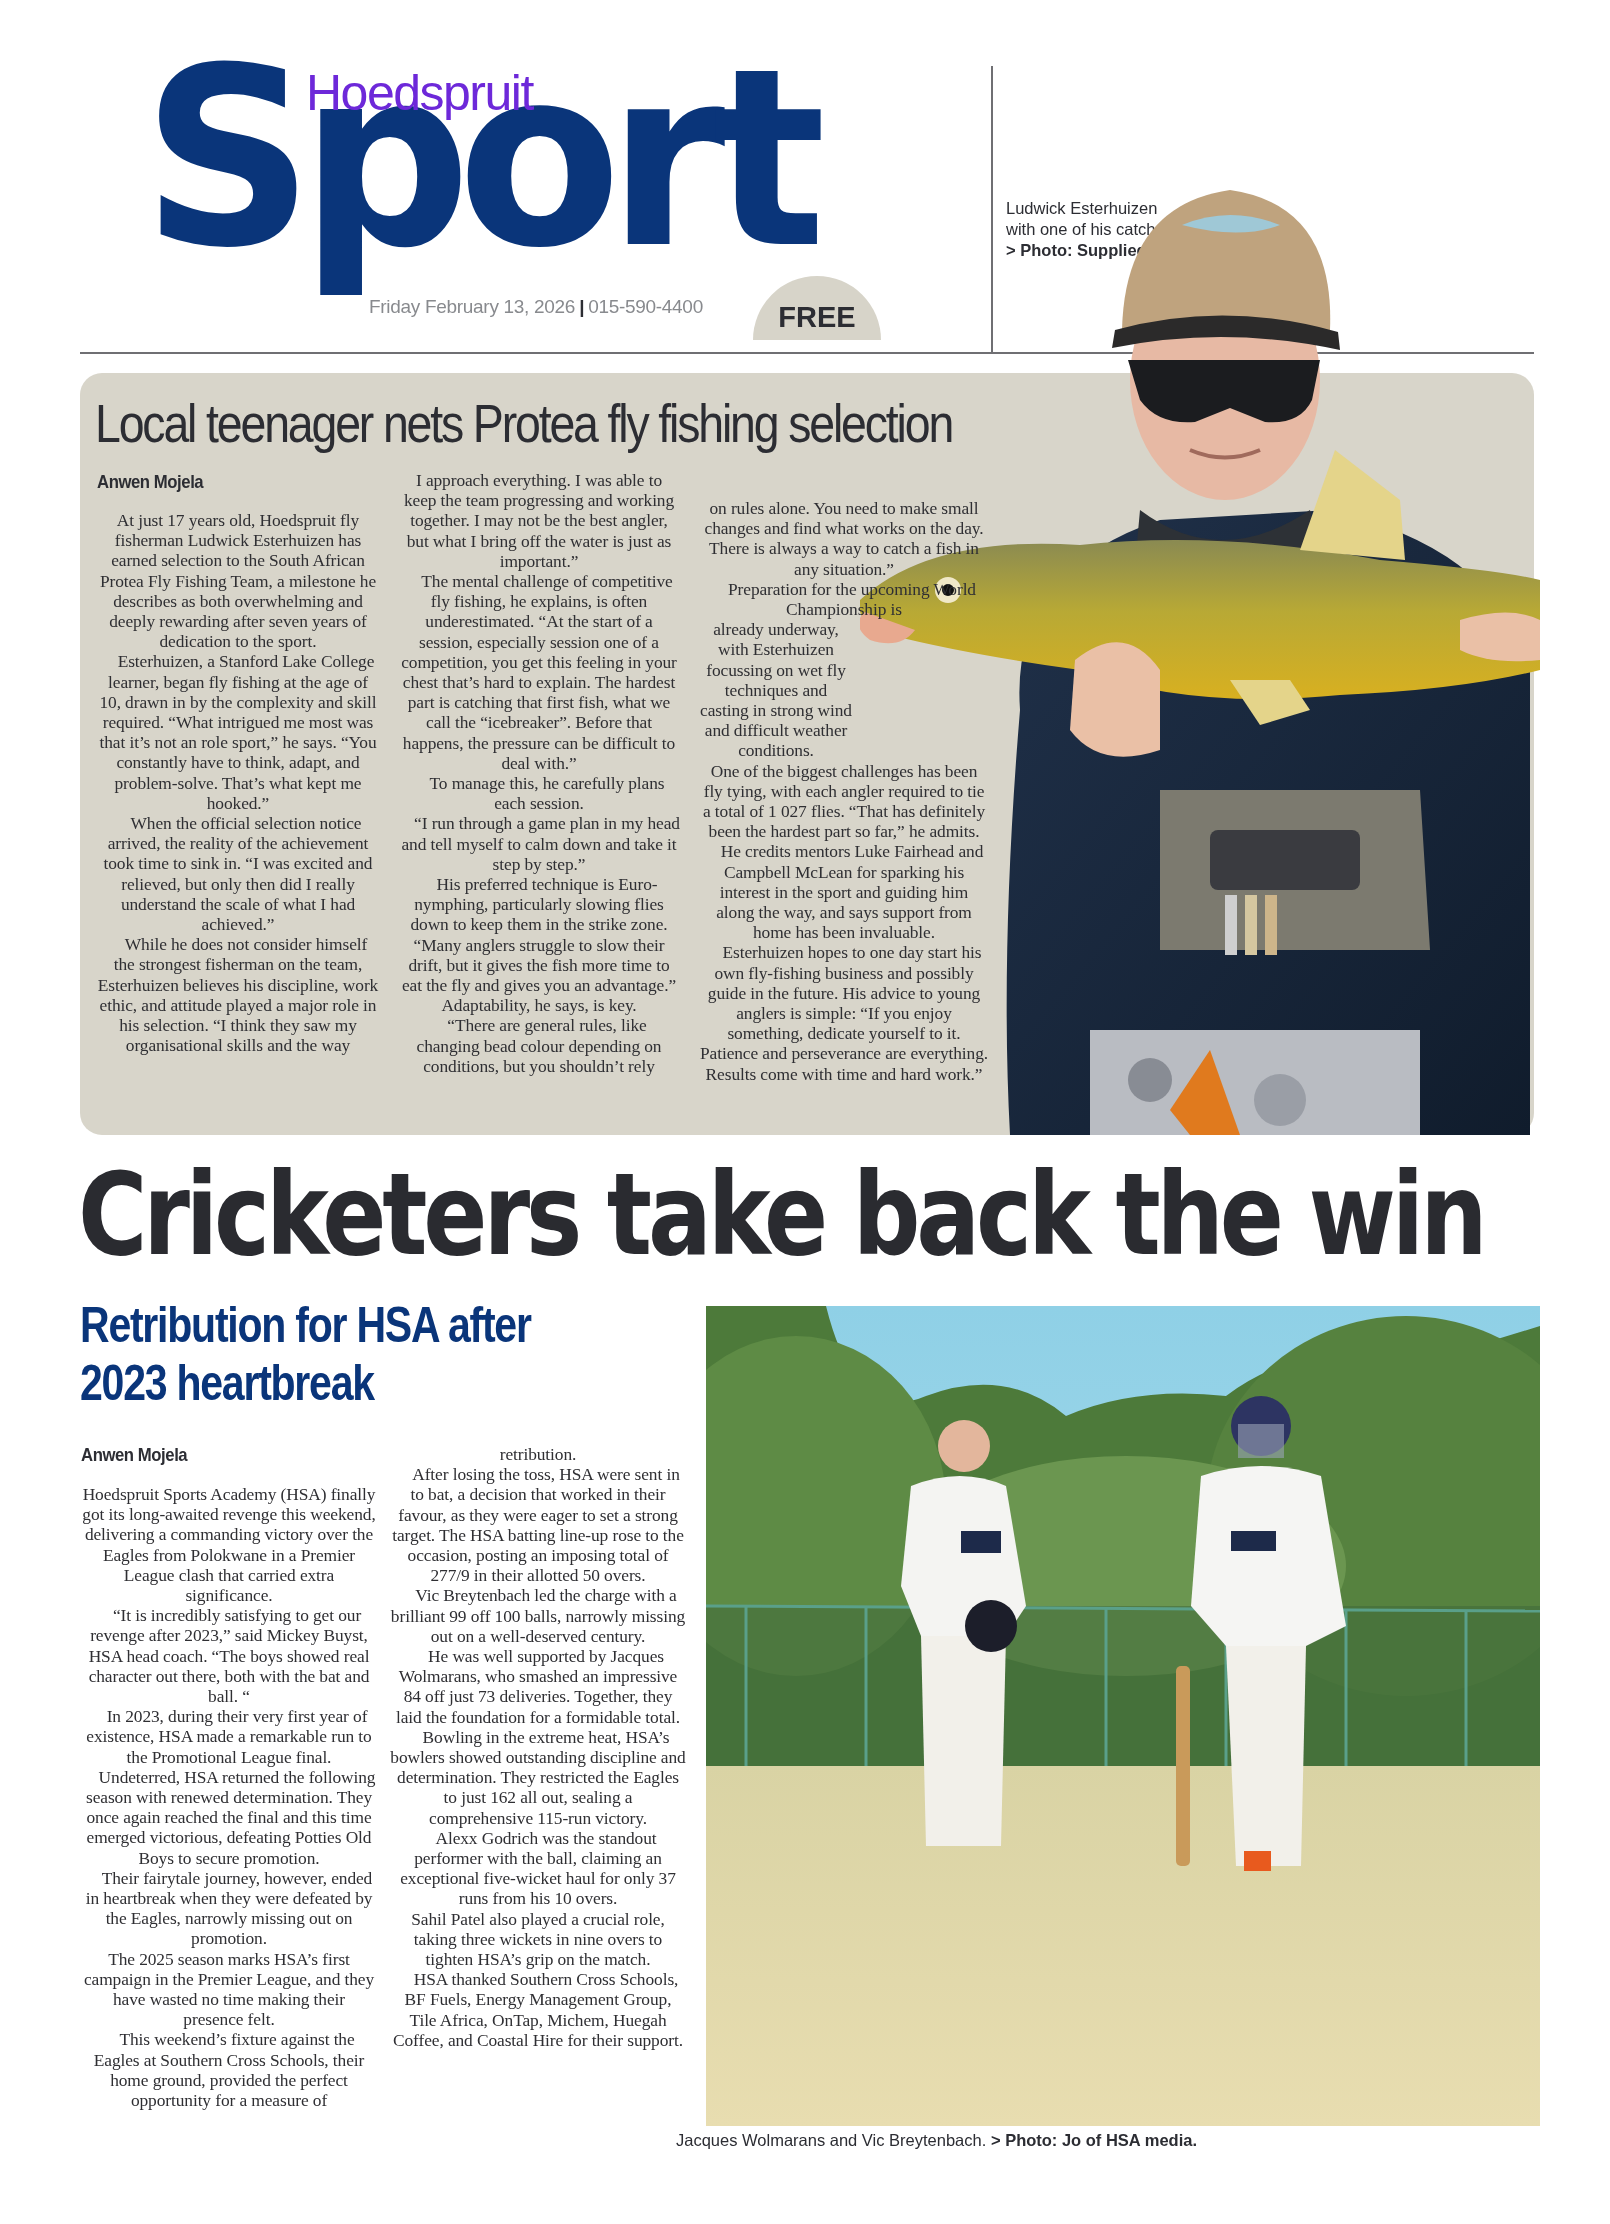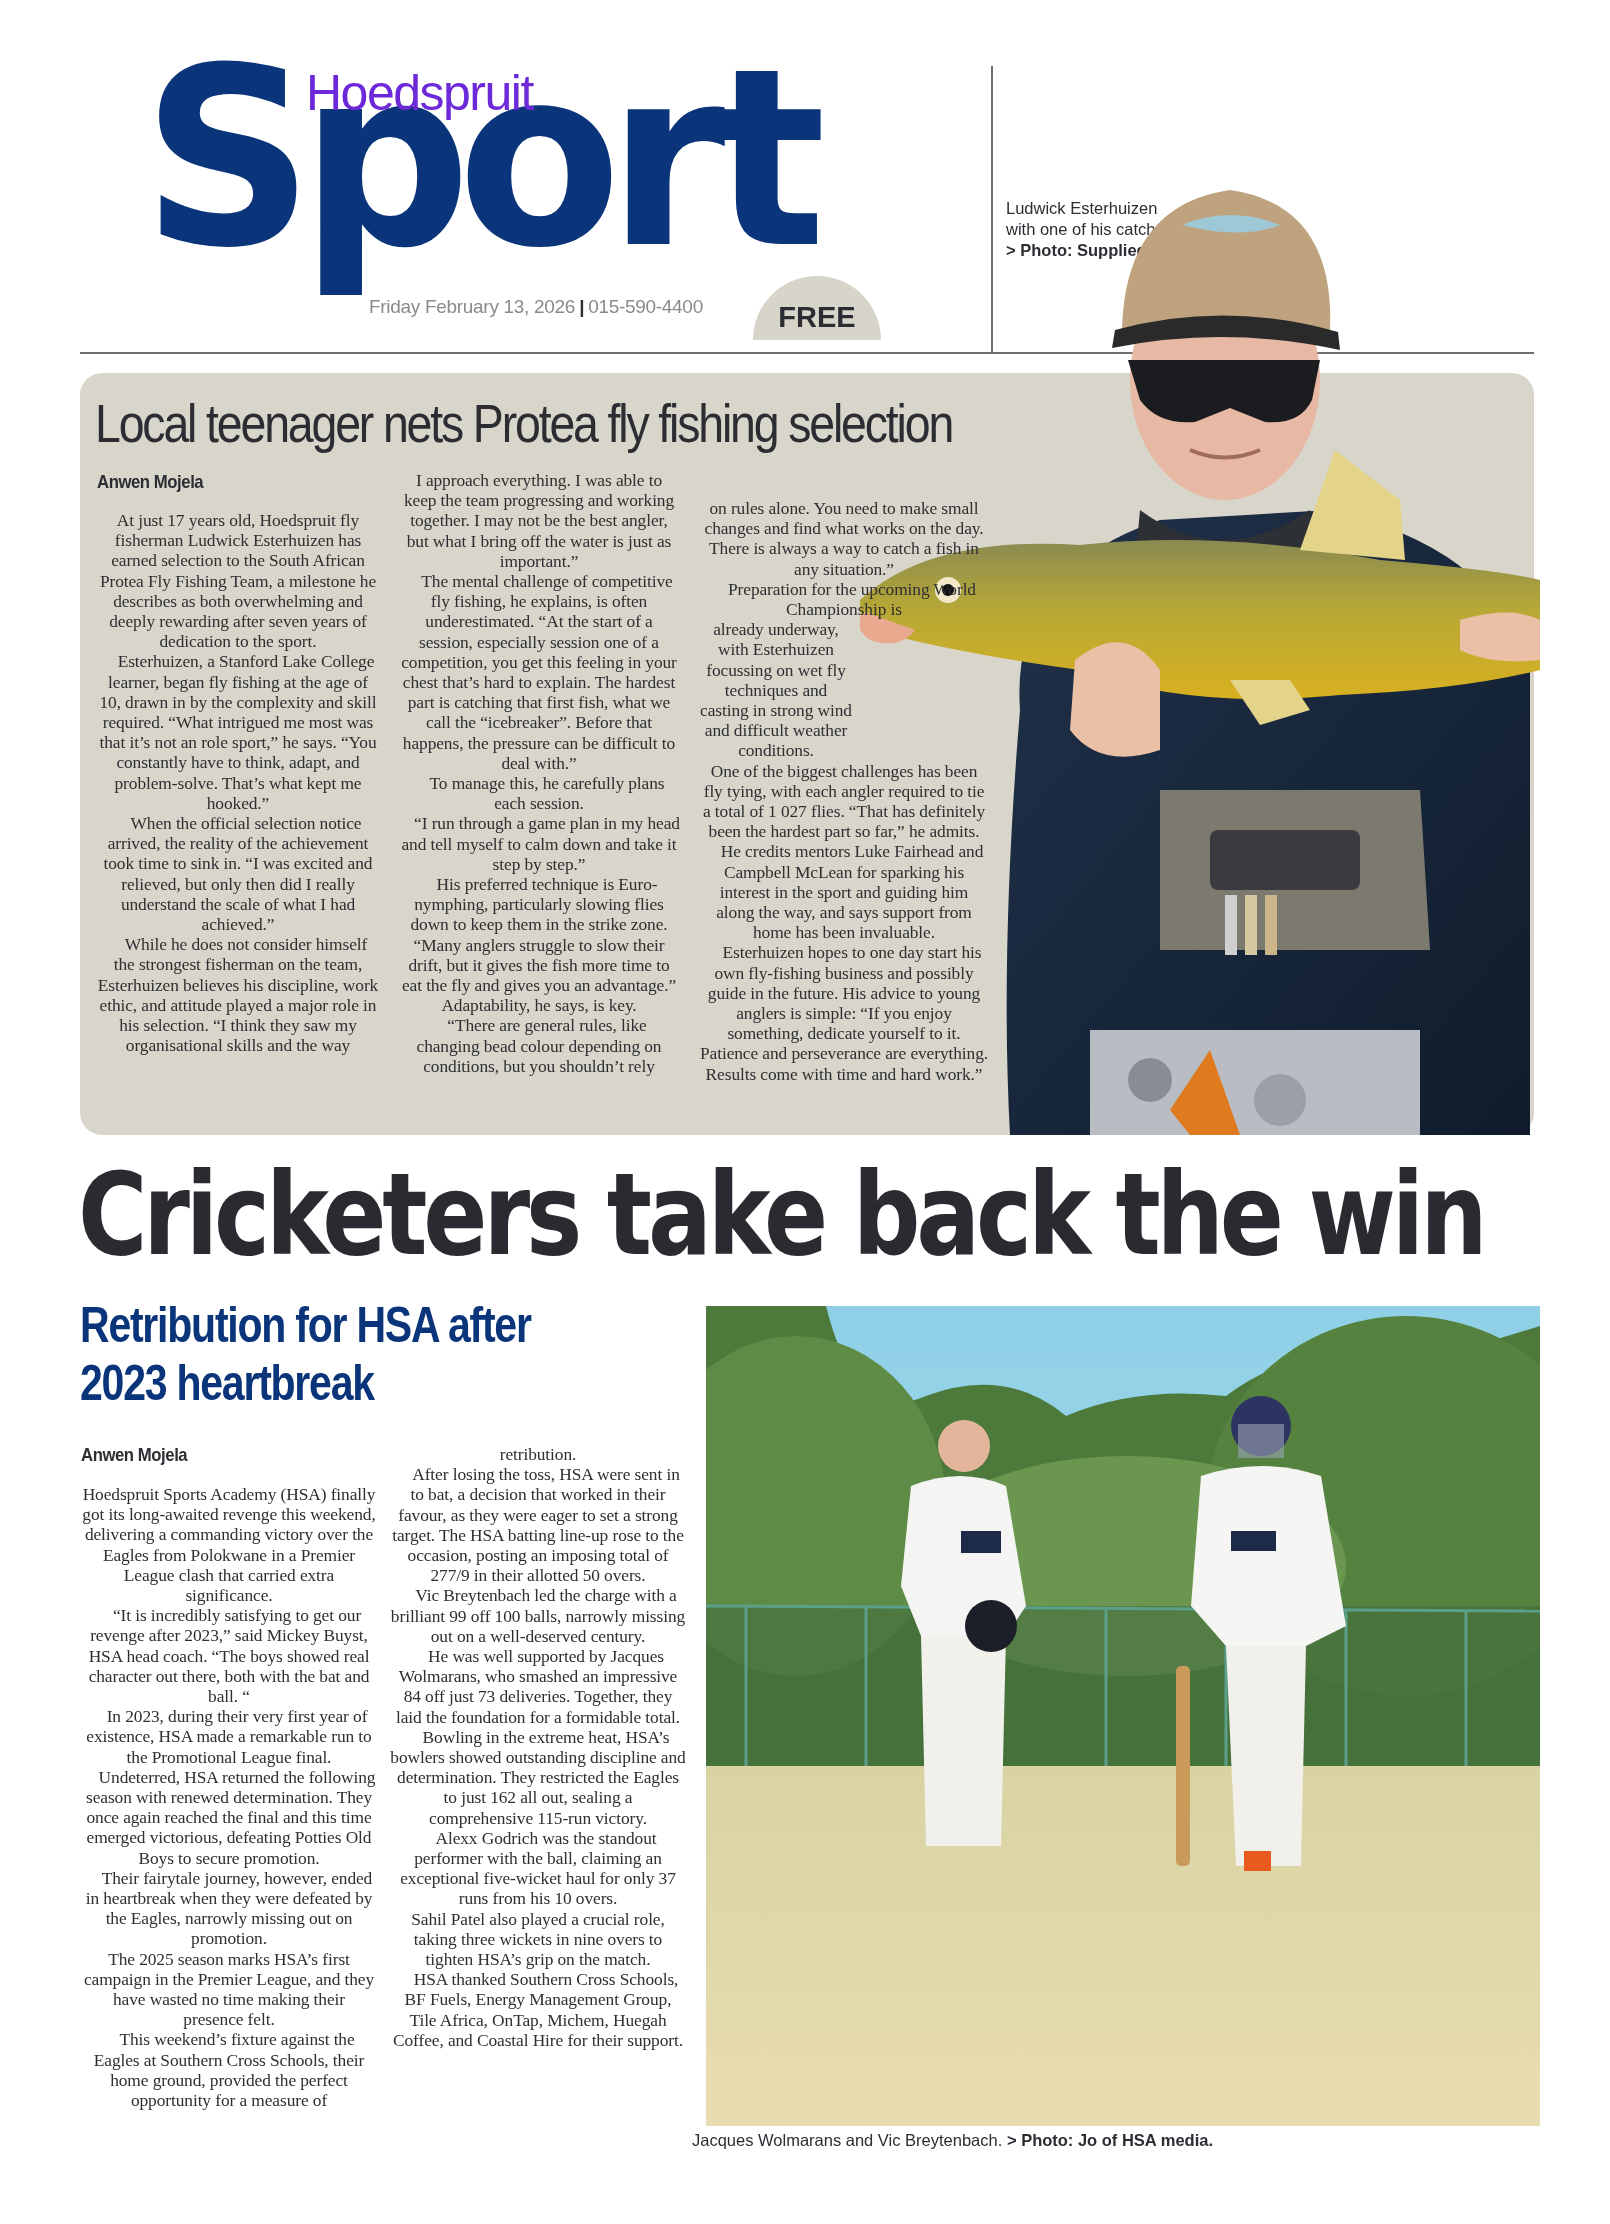--- a/index.html
+++ b/index.html
@@ -82,21 +82,21 @@
     color: #0a357a; letter-spacing: -1.5px; transform: scaleX(0.82); transform-origin: left top;
   }
   .byline-2 { position: absolute; left: 81px; top: 1444px; }
   .c-col1 { left: 81px; top: 1484px; width: 296px; }
   .c-col2 { left: 390px; top: 1444px; width: 296px; }
 
   .cricket-photo {
     position: absolute; left: 706px; top: 1306px; width: 834px; height: 820px; overflow: hidden;
   }
   .photo-caption-bottom {
-    position: absolute; left: 692px; top: 2131px;
+    position: absolute; left: 676px; top: 2131px;
     font-family: "Liberation Sans", sans-serif; font-size: 16.5px; color: #2c2d33;
   }
   .photo-caption-bottom b { font-weight: 700; }
 </style>
 </head>
 <body>
 
 <header class="masthead">
   <div class="brand-big">Sport</div>
   <div class="brand-small">Hoedspruit</div>

